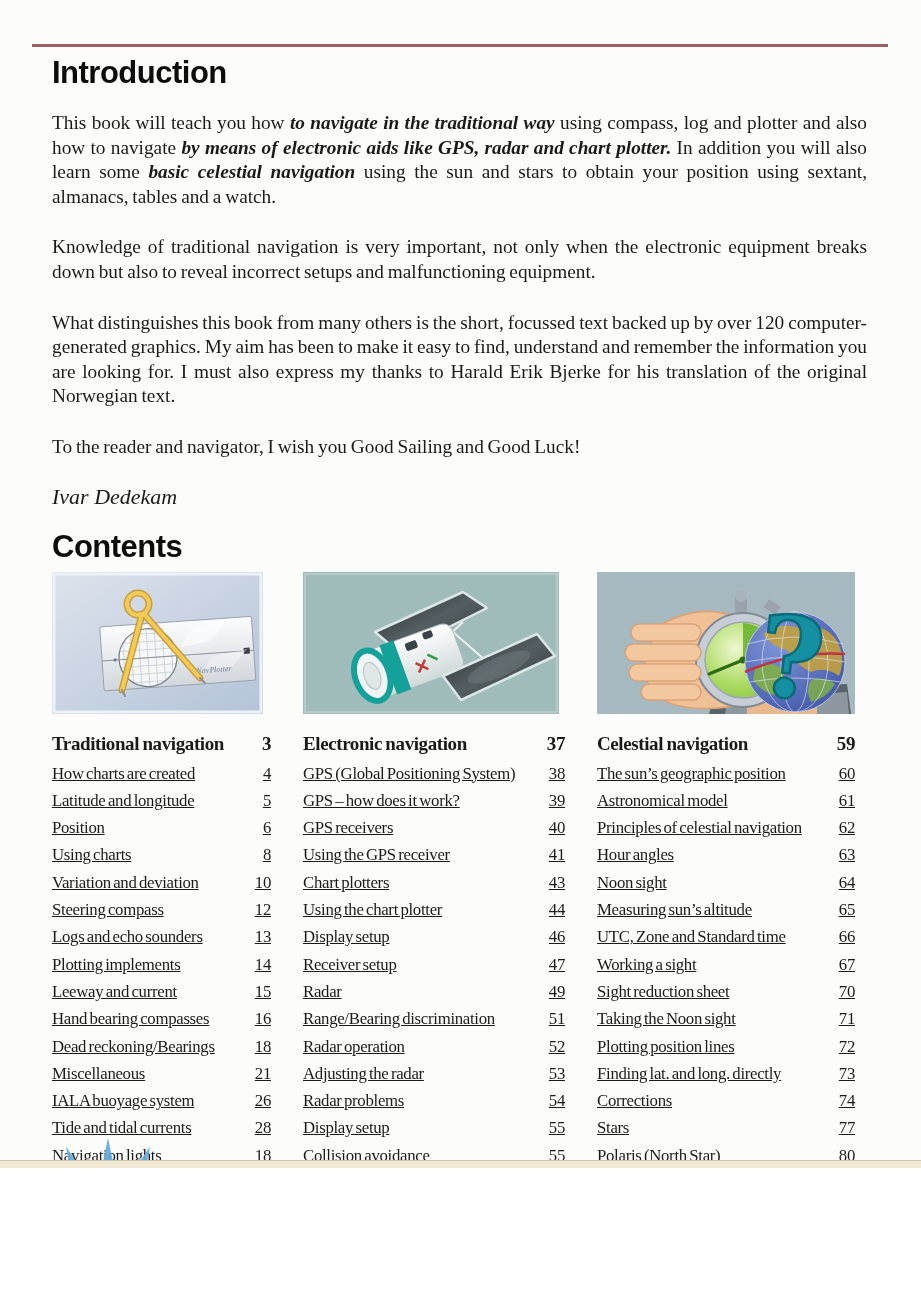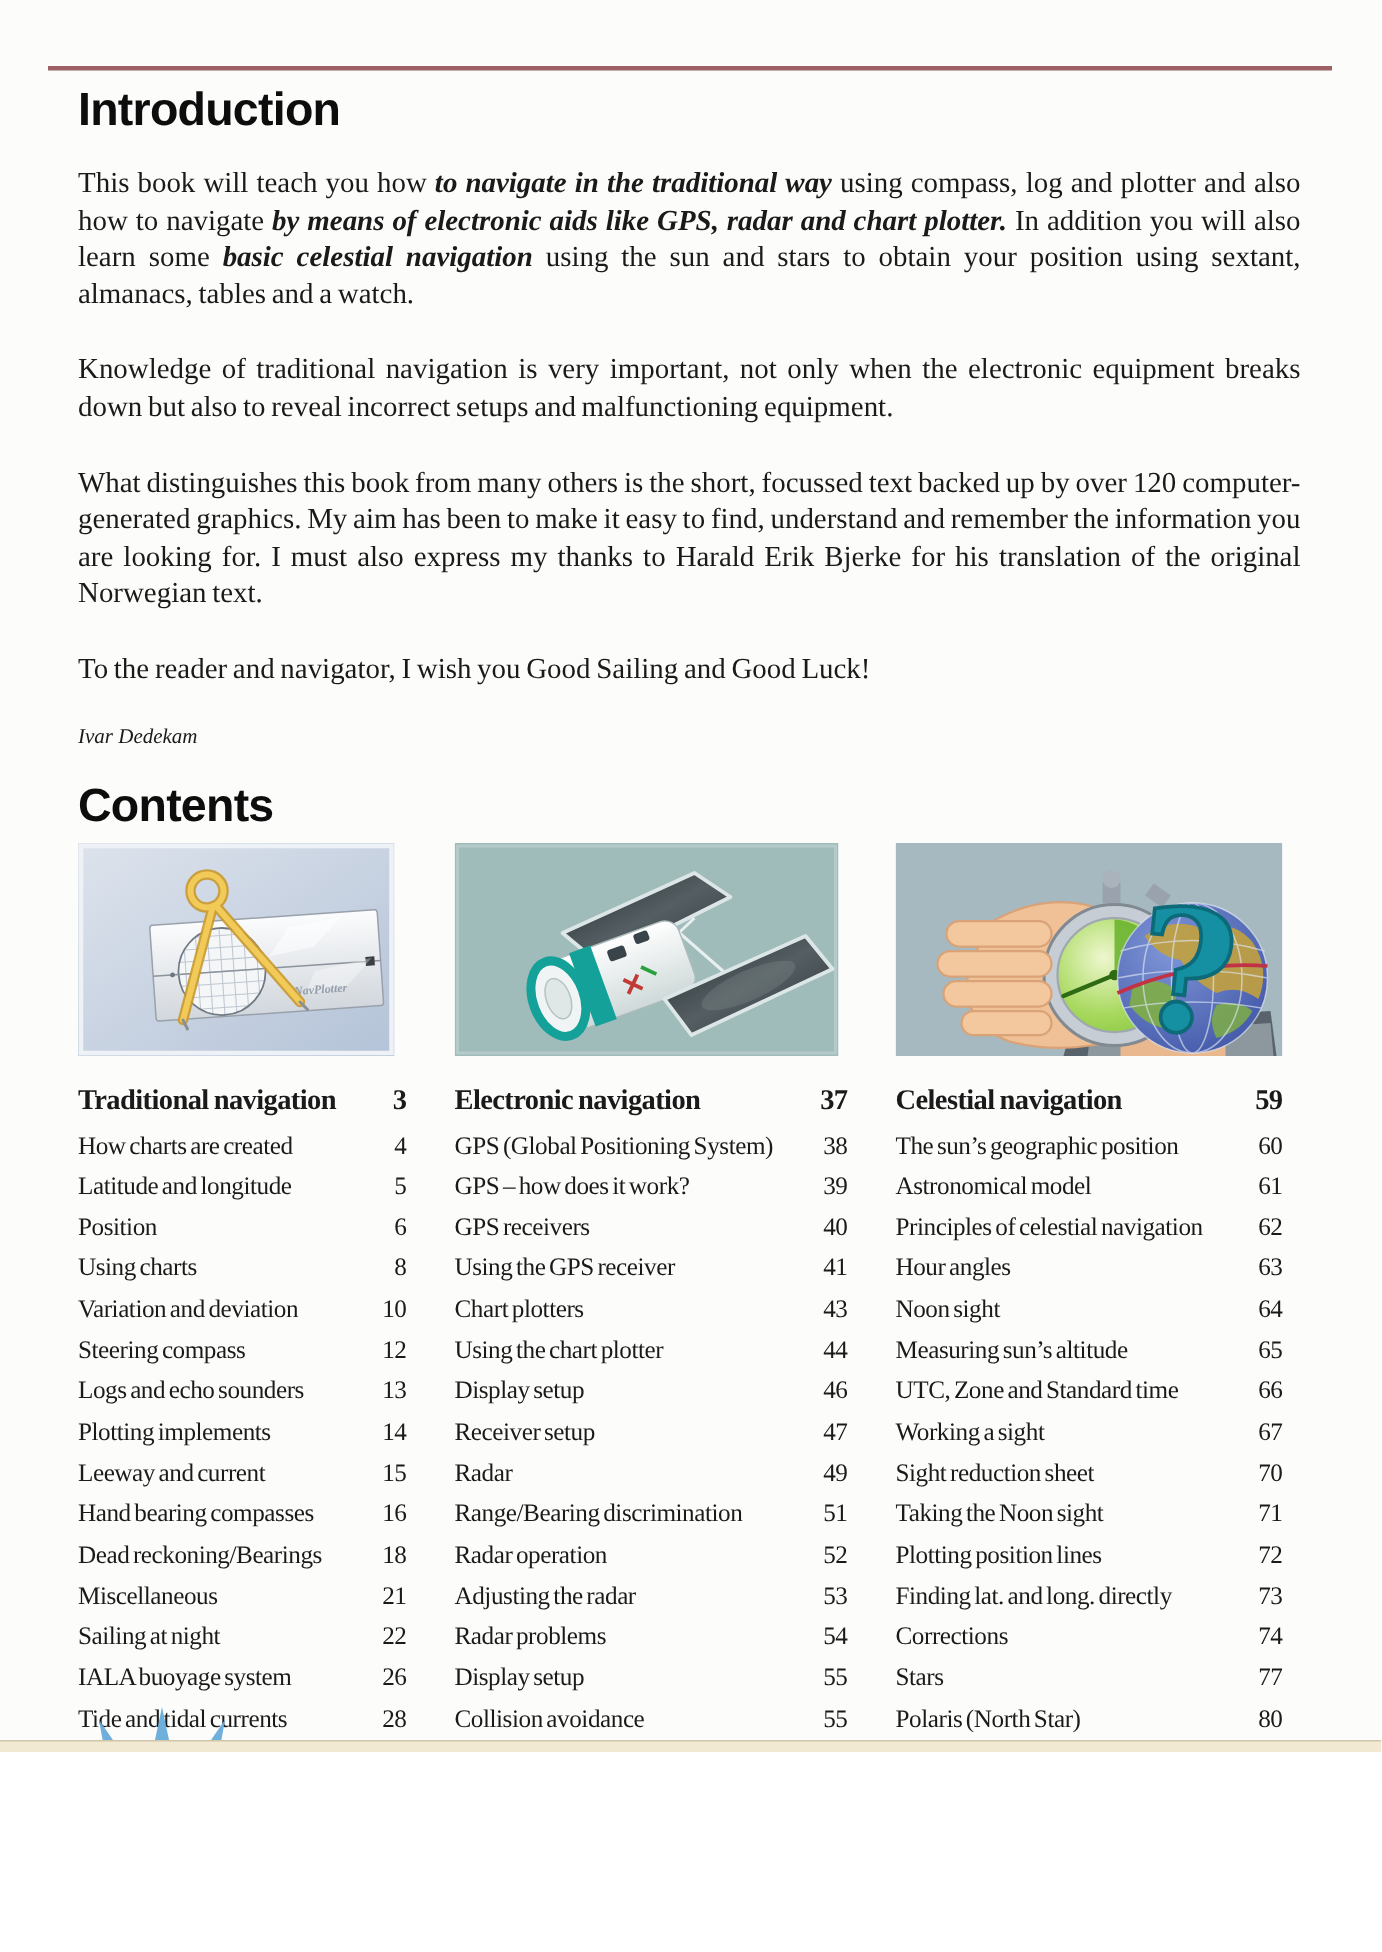--- a/index.html
+++ b/index.html
@@ -24,37 +24,37 @@
     font-weight: 800; font-size: 31px; line-height: 34px;
     letter-spacing: -0.5px; color: #0d0d0d;
   }
   #intro-paragraphs { margin-top: 21px; }
   .body-p {
     font-size: 19.3px; line-height: 24.6px;
     text-align: justify; word-spacing: -1px;
     margin-bottom: 26px;
   }
   .body-p .emph { font-weight: bold; font-style: italic; }
-  .signature { font-size: 14px; font-style: italic; margin-top: -2px; }
+  .signature { font-size: 22px; font-style: italic; margin-top: -2px; }
   .contents-title { margin-top: 20px; }
   .toc-grid {
     margin-top: 8px;
     display: grid;
     grid-template-columns: 219px 262px 258px;
     column-gap: 32px;
   }
   .toc-image { height: 142px; overflow: hidden; }
   .toc-image svg { display: block; }
   .toc-header {
     display: flex; justify-content: space-between;
     margin-top: 17px; line-height: 25px;
     font-weight: bold; font-size: 19px;
     letter-spacing: -0.4px; word-spacing: -1px; white-space: nowrap;
   }
-  .toc-list { list-style: none; margin-top: 4px; }
+  .toc-list { list-style: none; margin-top: 4px; text-decoration: underline; }
   .toc-list li {
     display: flex; justify-content: space-between;
     line-height: 27.3px; font-size: 16.8px;
     letter-spacing: -0.3px; word-spacing: -1.5px; white-space: nowrap;
   }
   .toc-page { margin-left: 4px; }
   .bottom-rule {
     position: absolute; left: 55px; top: 1248px;
     width: 825px; height: 2px; background: #8e4049; z-index: 2;
   }
@@ -204,24 +204,20 @@
             </li>
             <li>
               <span class="toc-label">Dead reckoning/Bearings</span>
               <span class="toc-page">18</span>
             </li>
             <li>
               <span class="toc-label">Miscellaneous</span>
               <span class="toc-page">21</span>
             </li>
             <li>
-              <span class="toc-label">Sailing at night</span>
-              <span class="toc-page">22</span>
-            </li>
-            <li>
               <span class="toc-label">IALA buoyage system</span>
               <span class="toc-page">26</span>
             </li>
             <li>
               <span class="toc-label">Tide and tidal currents</span>
               <span class="toc-page">28</span>
             </li>
             <li>
               <span class="toc-label">Navigation lights</span>
               <span class="toc-page">18</span>

